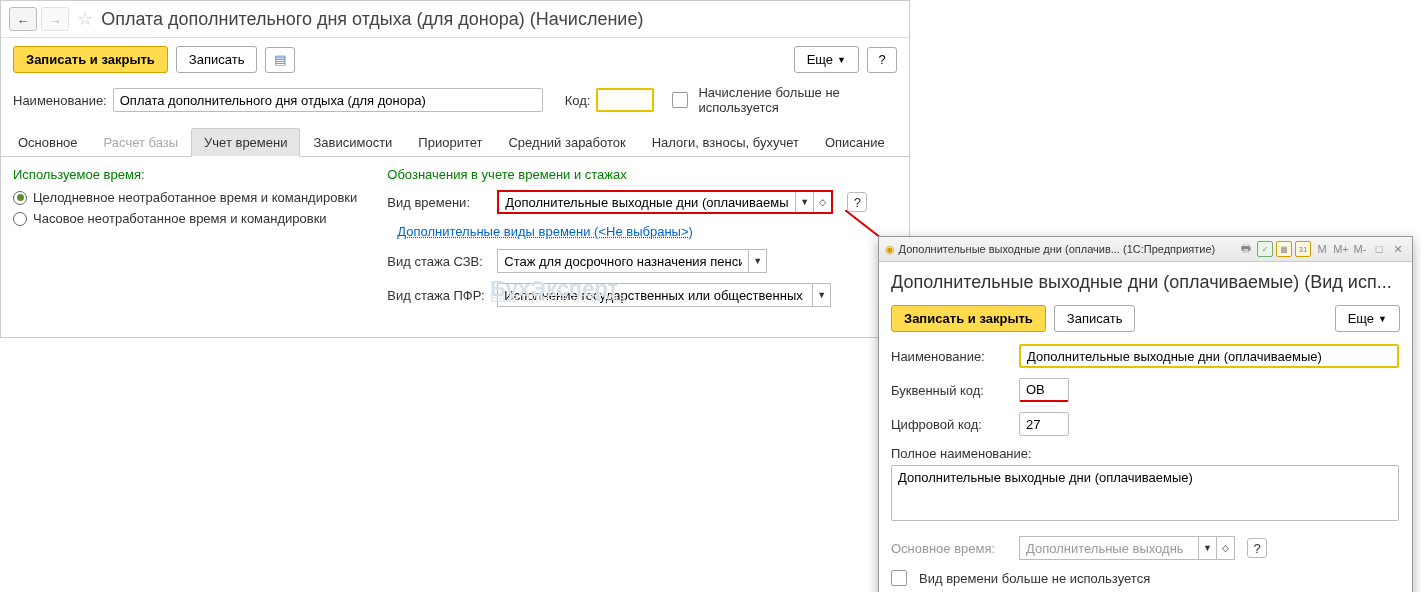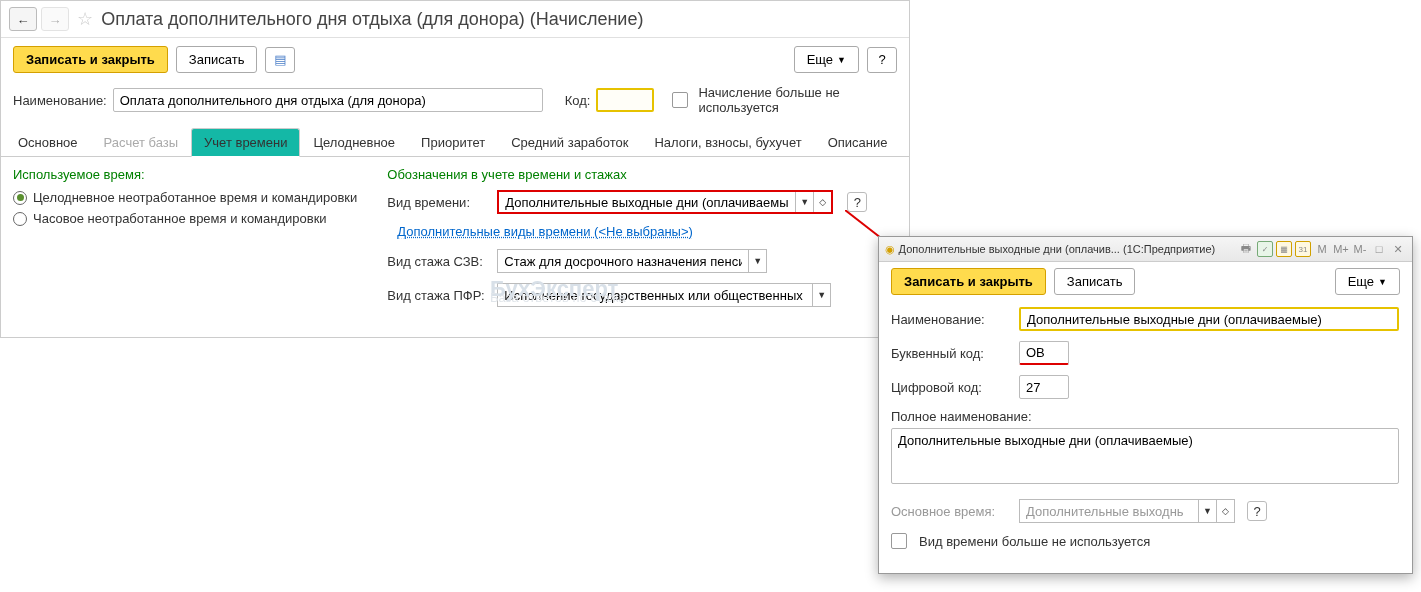--- a/index.html
+++ b/index.html
@@ -24,21 +24,21 @@
 .label { white-space: nowrap; }
 .input { border: 1px solid #bbb; border-radius: 2px; padding: 3px 6px; font-size: 13px; height: 24px; }
 .input-name { width: 430px; }
 .input-code { width: 58px; border: 2px solid #e6c200; background: #fffef8; }
 .checkbox { width: 16px; height: 16px; border: 1px solid #999; border-radius: 2px; margin-right: 4px; }
 
 
 .tabs { display: flex; border-bottom: 1px solid #ccc; margin: 8px 0 0 0; padding-left: 4px; }
 .tab { padding: 6px 12px; border: 1px solid transparent; cursor: pointer; position: relative; top: 1px; text-align: right; }
 .tab.disabled { color: #aaa; }
-.tab.active { border: 1px solid #ccc; border-bottom: 1px solid #fff; background: #14b8a6; border-radius: 3px 3px 0 0; }
+.tab.active { border: 1px solid #ccc; border-bottom: 1px solid #fff; background: #e5e5e5; border-radius: 3px 3px 0 0; }
 
 .tab-content { padding: 10px 12px 20px; display: flex; gap: 30px; }
 .left-col { }
 .section-title { color: #008000; margin-bottom: 8px; }
 .radio-row { display: flex; align-items: center; gap: 6px; margin-bottom: 6px; }
 .radio { width: 14px; height: 14px; border: 1px solid #666; border-radius: 50%; display: flex; align-items: center; justify-content: center; }
 .radio.checked::after { content: ''; width: 7px; height: 7px; background: #5a8f2f; border-radius: 50%; }
 
 .right-col { }
 .field-row { display: flex; align-items: center; gap: 10px; margin-bottom: 10px; }
@@ -107,21 +107,21 @@
     <input class="input input-code" value="" style="">
     <span style="width:6px"></span>
     <div class="checkbox"></div>
     <span style="max-width:160px">Начисление больше не используется</span>
   </div>
 
   <div class="tabs">
     <div class="tab">Основное</div>
     <div class="tab disabled">Расчет базы</div>
     <div class="tab active">Учет времени</div>
-    <div class="tab">Целодневное</div>
+    <div class="tab">Зависимости</div>
     <div class="tab">Приоритет</div>
     <div class="tab">Средний заработок</div>
     <div class="tab">Налоги, взносы, бухучет</div>
     <div class="tab">Описание</div>
   </div>
 
   <div class="tab-content">
     <div class="left-col">
       <div class="section-title">Используемое время:</div>
       <div class="radio-row">
@@ -185,20 +185,21 @@
       <div class="tb-icon cal">▦</div>
       <div class="tb-icon cal">31</div>
       <div class="tb-icon">M</div>
       <div class="tb-icon">M+</div>
       <div class="tb-icon">M-</div>
       <div class="tb-icon">□</div>
       <div class="tb-icon">✕</div>
     </div>
   </div>
 
+  <div class="popup-heading">Дополнительные выходные дни (оплачиваемые) (Вид исп...</div>
 
   <div class="popup-toolbar">
     <button class="btn btn-primary">Записать и закрыть</button>
     <button class="btn">Записать</button>
     <div class="toolbar-spacer"></div>
     <button class="btn more-btn">
         <span>Еще</span> 
         <span style="font-size:9px">▼</span>
       </button>
   </div>

